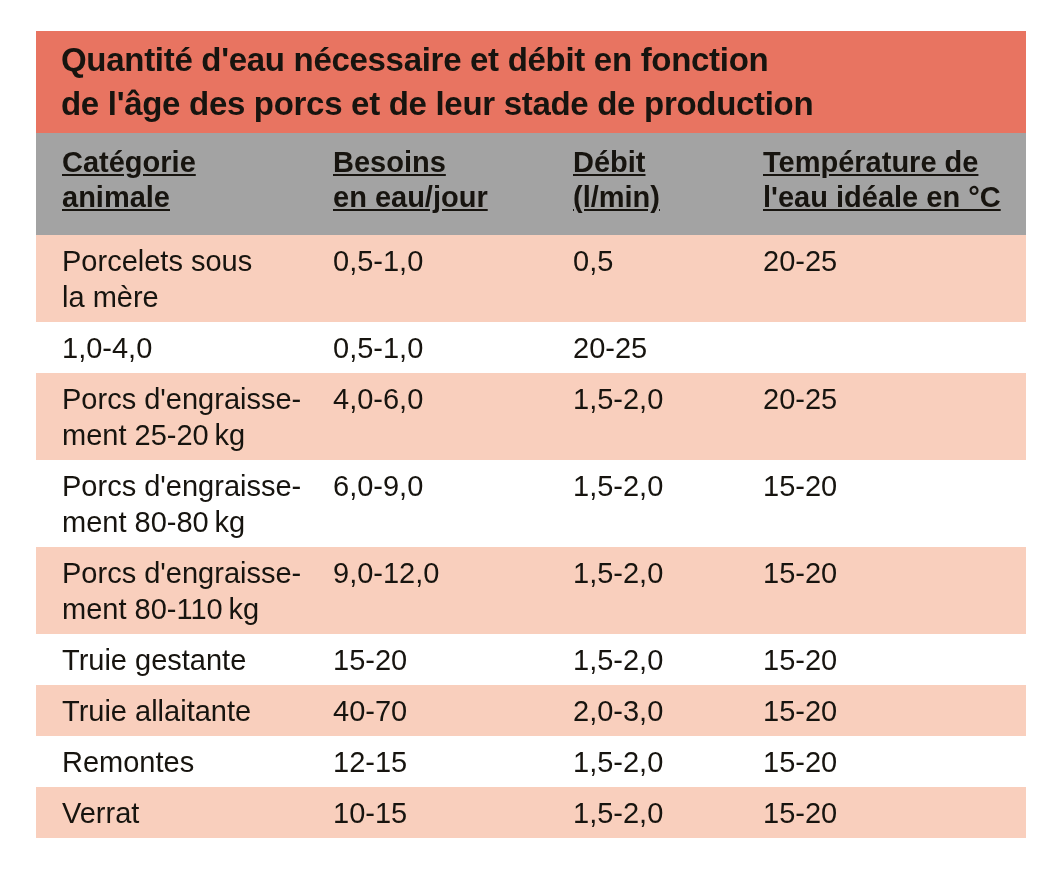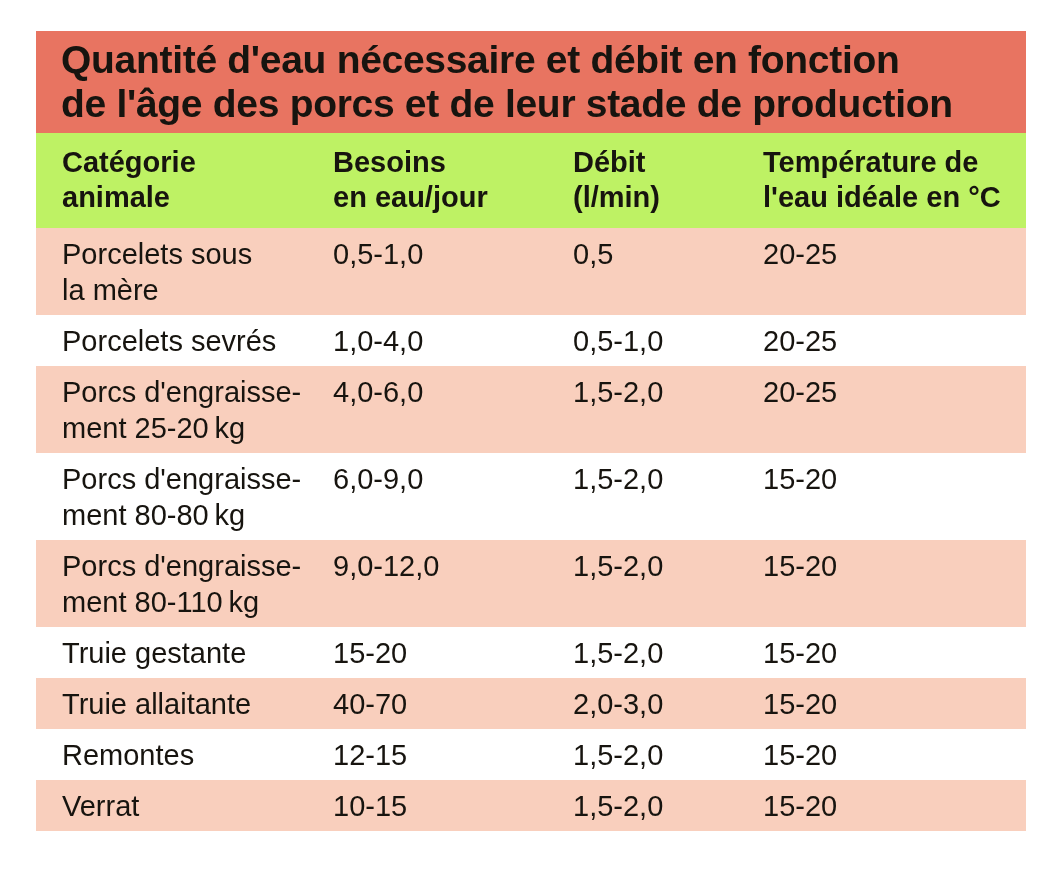--- a/index.html
+++ b/index.html
@@ -15,37 +15,38 @@
   .table-wrap {
     position: absolute;
     left: 36px;
     top: 31px;
     width: 990px;
   }
   .title-band {
     background: var(--title-bg, #e87461);
     padding: 7px 18px 7px 25px;
     font-weight: bold;
-    font-size: 39px;
+    font-size: 33px;
     line-height: 44px;
     letter-spacing: -0.3px;
   }
   .grid-row {
     display: grid;
     grid-template-columns: 271px 240px 190px 1fr;
     padding-left: 26px;
     box-sizing: border-box;
   }
   .col-header {
     padding-top: 12px;
-    padding-bottom: 13px;
+    padding-bottom: 20px;
     font-weight: bold;
     font-size: 29px;
     line-height: 35px;
-    background: #bef264;
+    background: #a3a3a3;
+    text-decoration: underline;
   }
   .data-row {
     font-size: 29px;
     line-height: 36px;
     padding-top: 8px;
     padding-bottom: 7px;
   }
   .data-row.shaded {
     background: var(--row-bg, #f9cfbd);
   }
@@ -81,23 +82,20 @@
       <div class="grid-row data-row shaded">
         <div class="cell">
           <div>Porcelets sous</div>
           <div>la mère</div>
         </div>
         <div class="cell">0,5-1,0</div>
         <div class="cell">0,5</div>
         <div class="cell">20-25</div>
       </div>
       <div class="grid-row data-row">
-        <div class="cell">
-          <div>Porcelets sevrés</div>
-        </div>
         <div class="cell">1,0-4,0</div>
         <div class="cell">0,5-1,0</div>
         <div class="cell">20-25</div>
       </div>
       <div class="grid-row data-row shaded">
         <div class="cell">
           <div>Porcs d'engraisse-</div>
           <div>ment 25-20 kg</div>
         </div>
         <div class="cell">4,0-6,0</div>

